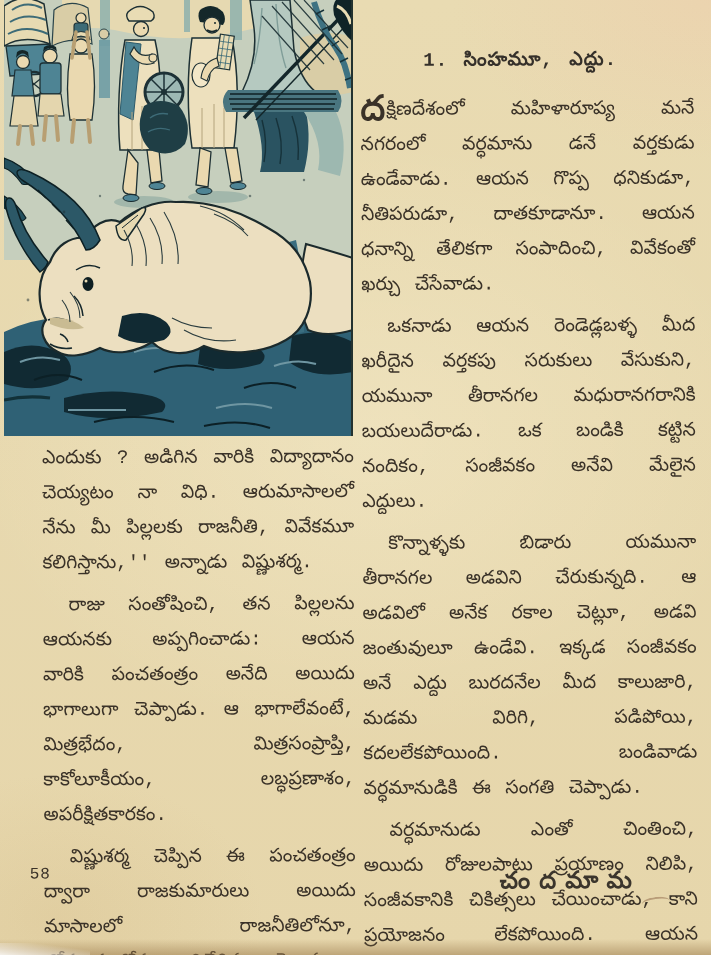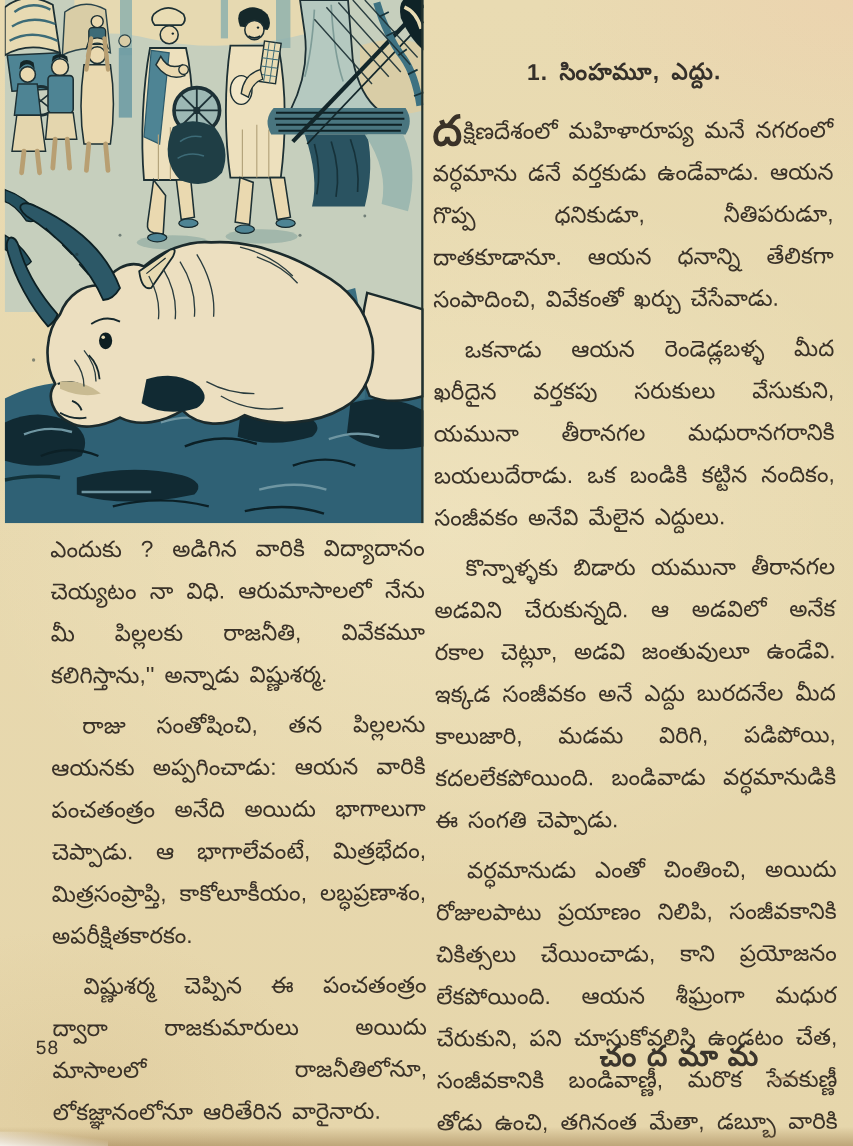--- a/index.html
+++ b/index.html
@@ -1,20 +1,20 @@
 <!DOCTYPE html>
 <html><head>
 <meta charset="utf-8">
 <style>
   html,body{margin:0;padding:0;background:#f4efe0;}
   .paper{
     position:relative;
     width:711px;height:955px;
     overflow:hidden;
-    font-family:Liberation Sans, sans-serif;
+    font-family:Liberation Mono, monospace;
     background:
       radial-gradient(420px 260px at 100% 0%, rgba(240,196,168,0.32), transparent 62%),
       radial-gradient(320px 220px at 8% 96%, rgba(196,164,106,0.16), transparent 65%),
       radial-gradient(560px 420px at 52% 46%, rgba(255,249,224,0.28), transparent 72%),
       linear-gradient(#e9dbb2,#e6d6ab);
     color:#3a3228;
   }
   .bottom-edge{position:absolute;left:0;right:0;bottom:0;height:16px;
     background:linear-gradient(to bottom, rgba(122,94,56,0), rgba(150,117,70,0.5));}
   .corner-light{position:absolute;left:0;bottom:0;width:90px;height:12px;

